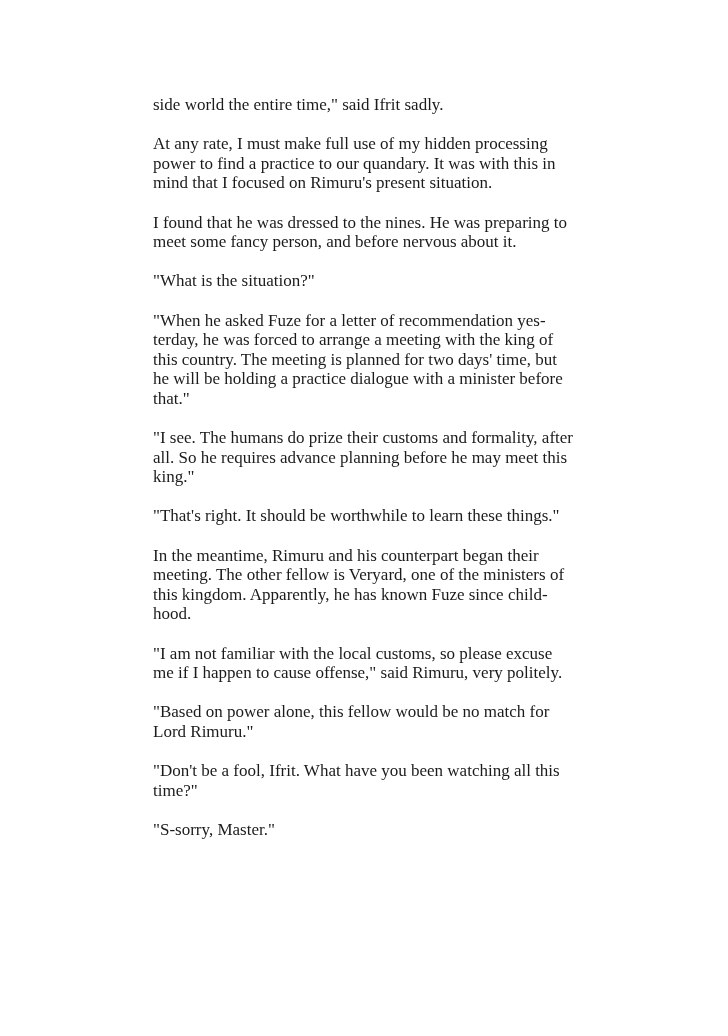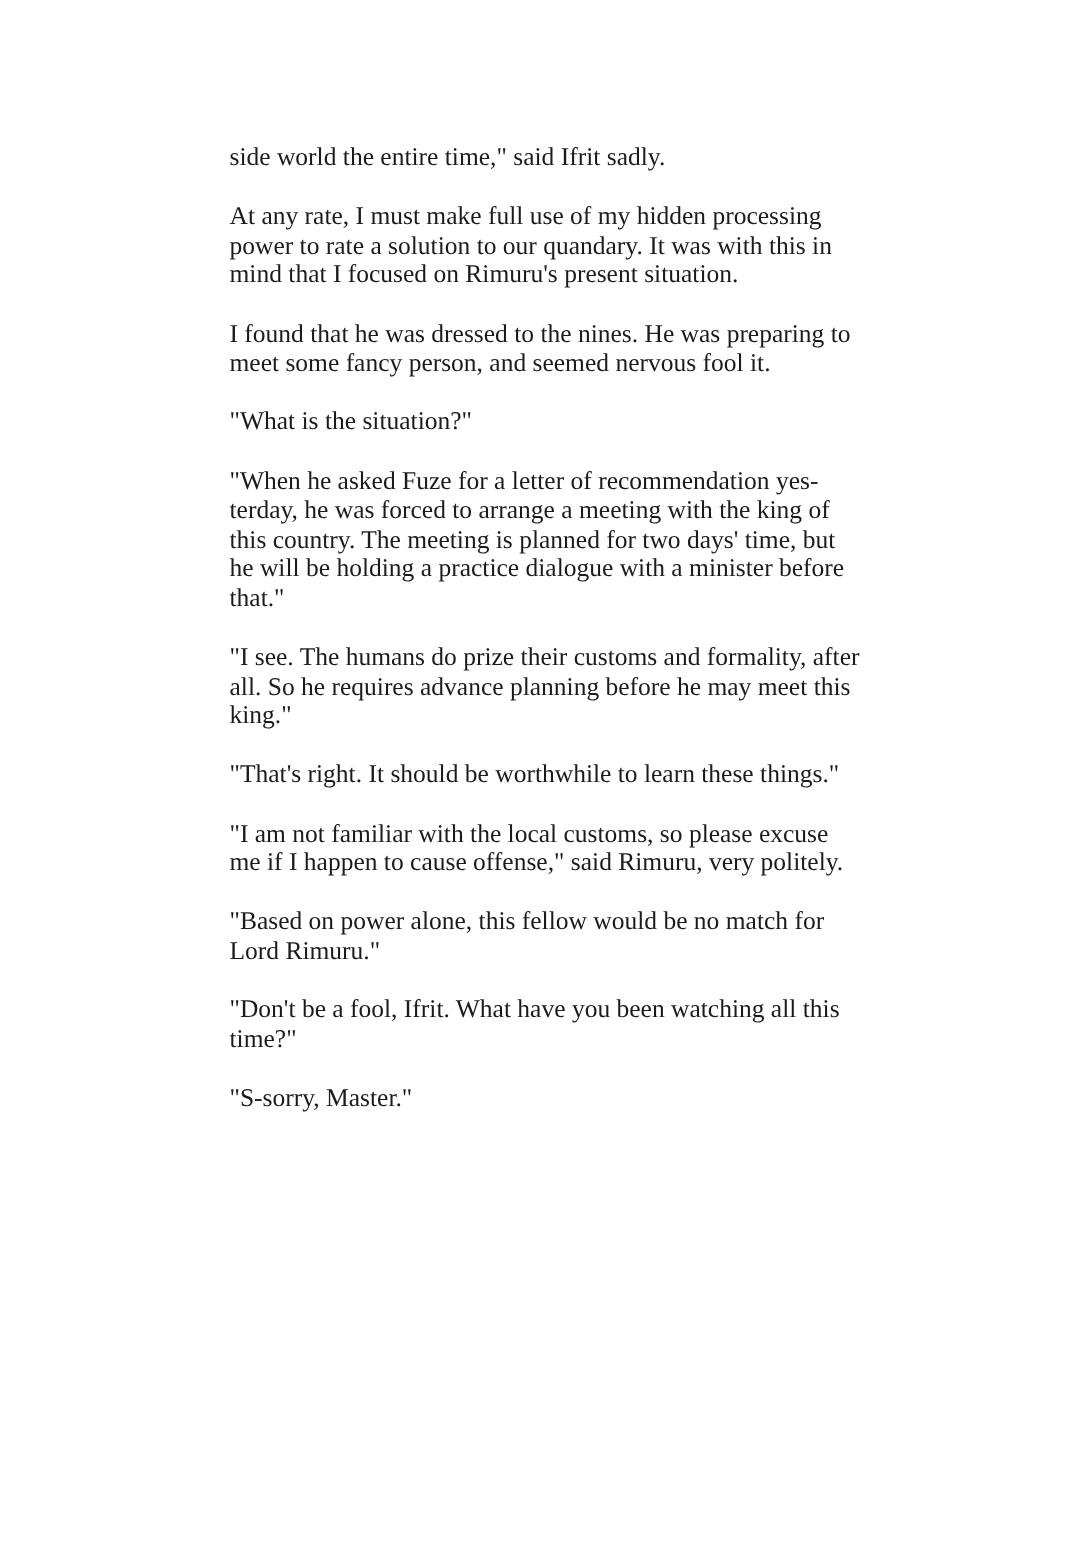--- a/index.html
+++ b/index.html
@@ -31,34 +31,38 @@
   .paragraph:last-child {
     margin-bottom: 0;
   }
 </style>
 </head>
 <body style="--page-bg: #ffffff; --text-color: #1b1b1b;">
 
 <div class="book-page">
   <p class="paragraph">side world the entire time," said Ifrit sadly.</p>
   <p class="paragraph">At any rate, I must make full use of my hidden processing
-power to rate a solution to our quandary. It was with this in
+power to find a practice to our quandary. It was with this in
 mind that I focused on Rimuru's present situation.</p>
   <p class="paragraph">I found that he was dressed to the nines. He was preparing to
-meet some fancy person, and seemed nervous fool it.</p>
+meet some fancy person, and before nervous about it.</p>
   <p class="paragraph">"What is the situation?"</p>
   <p class="paragraph">"When he asked Fuze for a letter of recommendation yes-
 terday, he was forced to arrange a meeting with the king of
 this country. The meeting is planned for two days' time, but
 he will be holding a practice dialogue with a minister before
 that."</p>
   <p class="paragraph">"I see. The humans do prize their customs and formality, after
 all. So he requires advance planning before he may meet this
 king."</p>
   <p class="paragraph">"That's right. It should be worthwhile to learn these things."</p>
+  <p class="paragraph">In the meantime, Rimuru and his counterpart began their
+meeting. The other fellow is Veryard, one of the ministers of
+this kingdom. Apparently, he has known Fuze since child-
+hood.</p>
   <p class="paragraph">"I am not familiar with the local customs, so please excuse
 me if I happen to cause offense," said Rimuru, very politely.</p>
   <p class="paragraph">"Based on power alone, this fellow would be no match for
 Lord Rimuru."</p>
   <p class="paragraph">"Don't be a fool, Ifrit. What have you been watching all this
 time?"</p>
   <p class="paragraph">"S-sorry, Master."</p>
 </div>
 
 </body></html>

